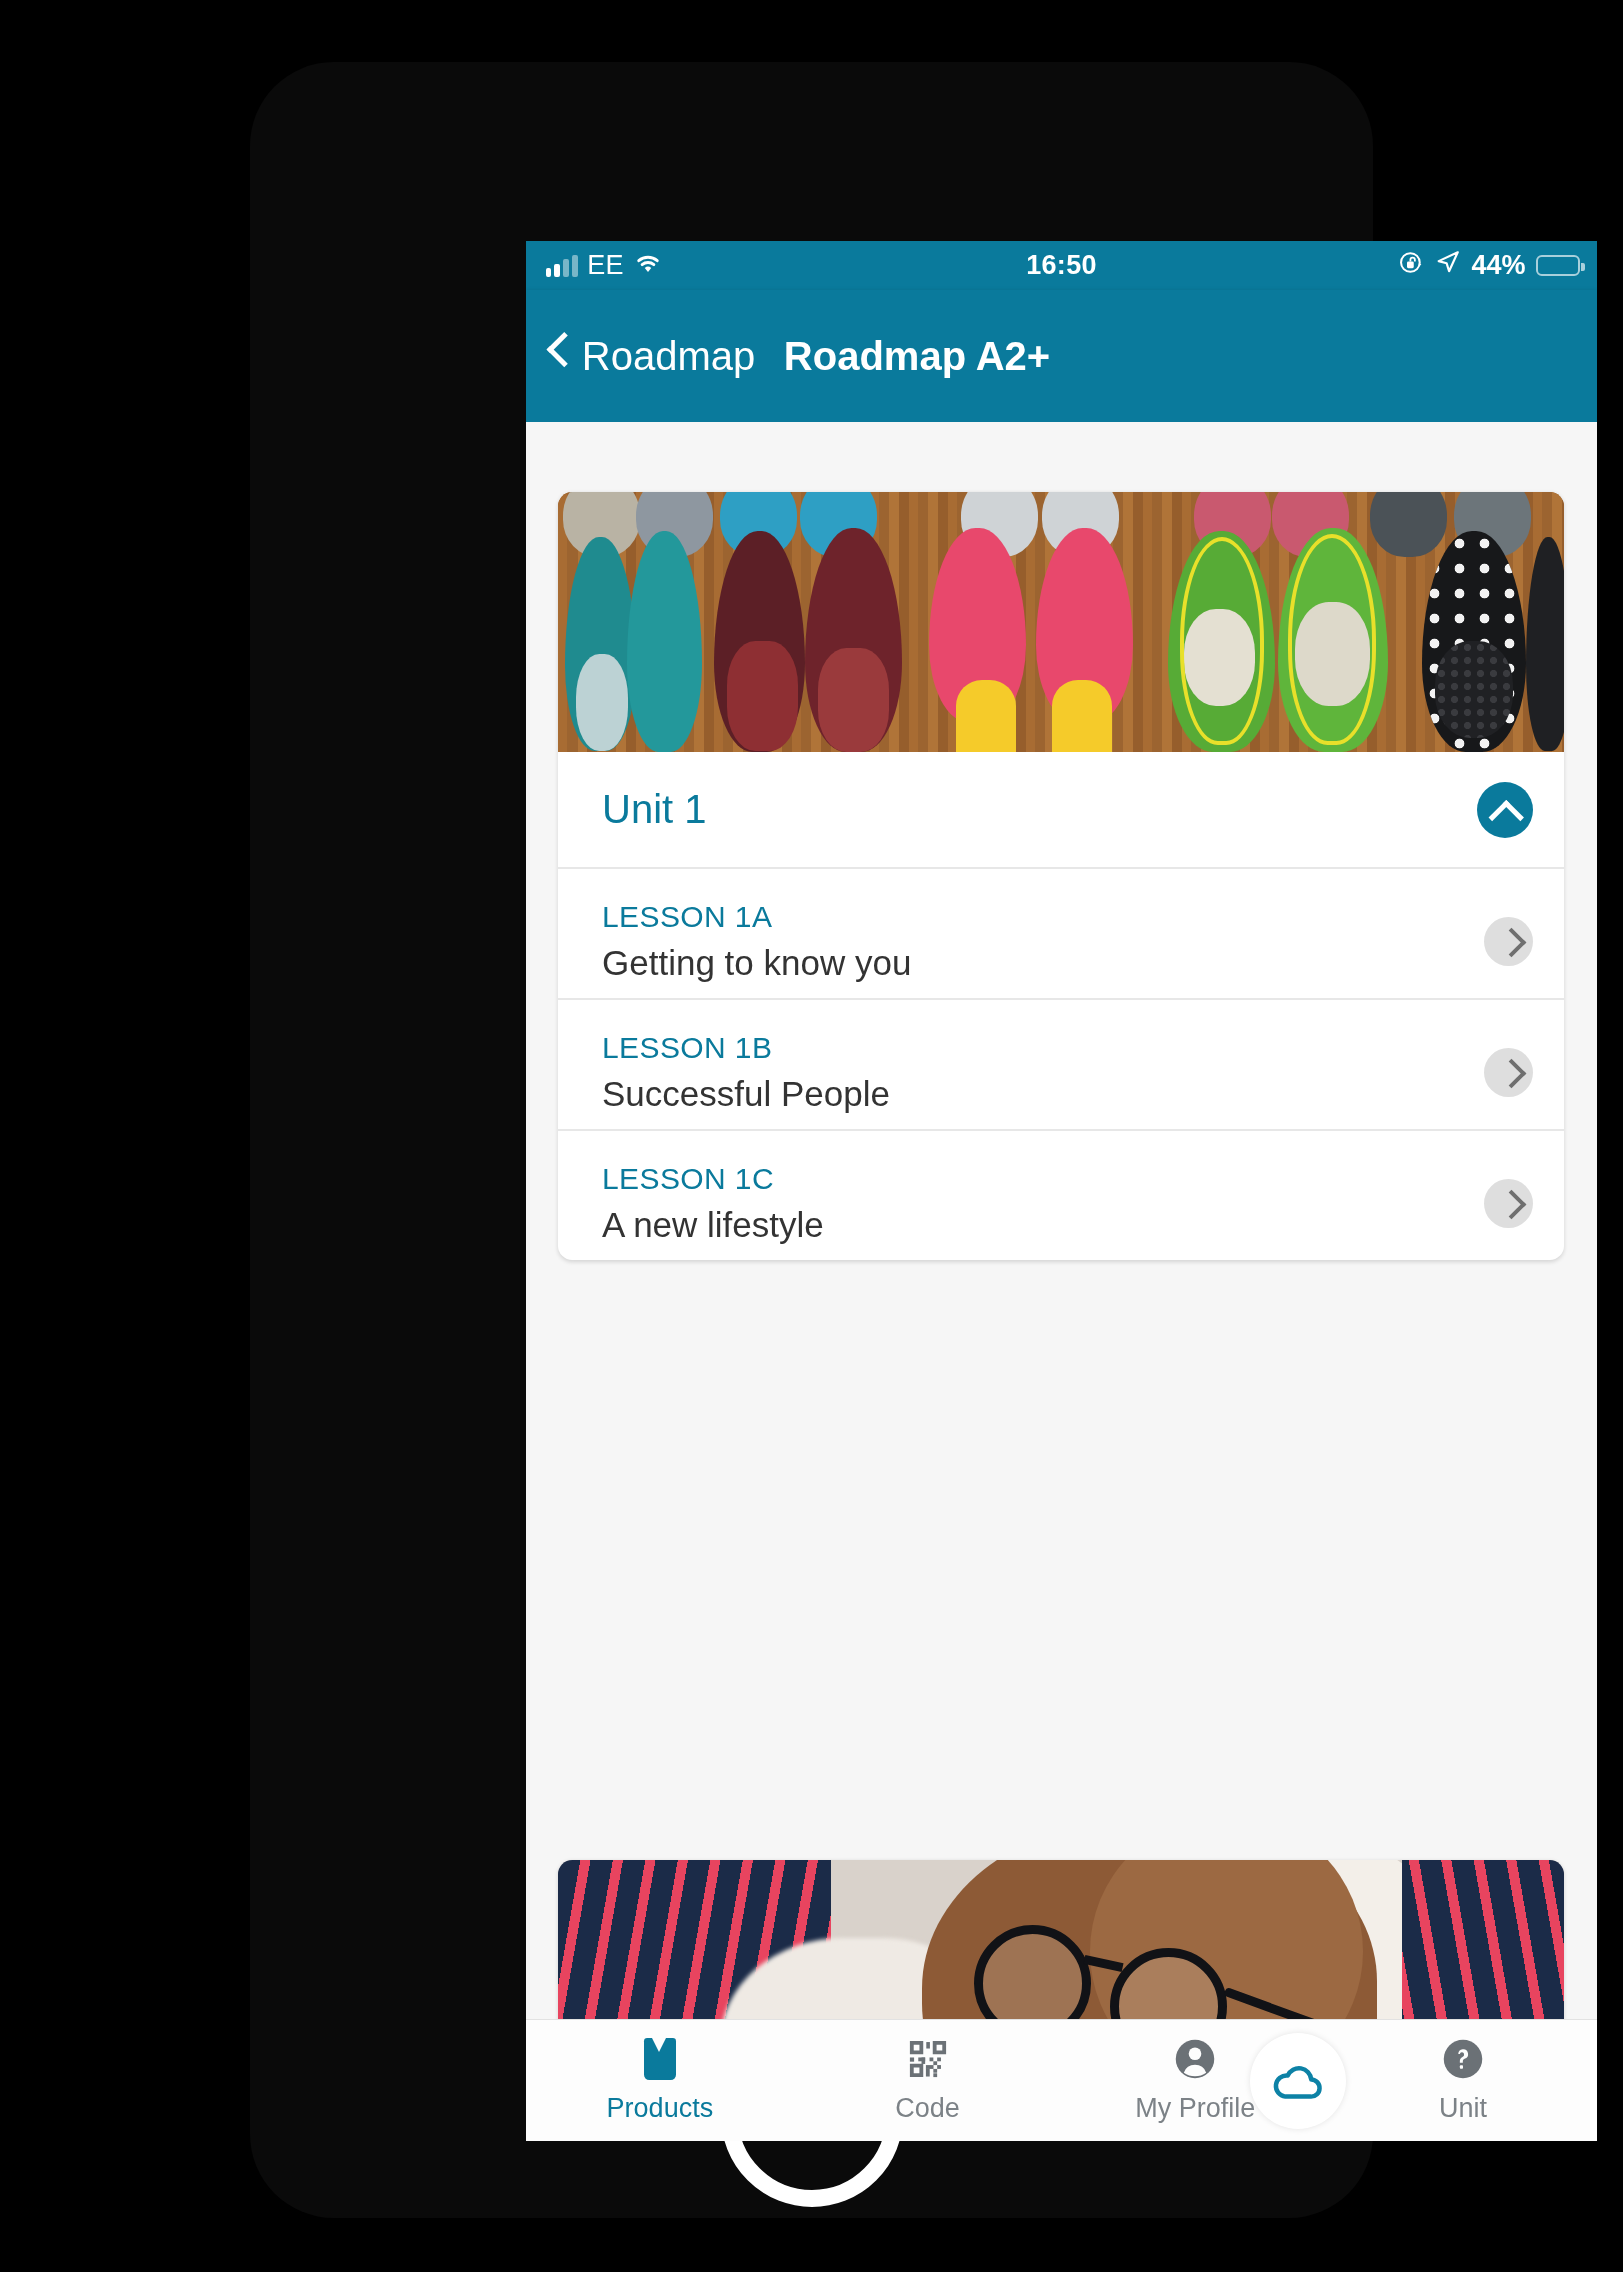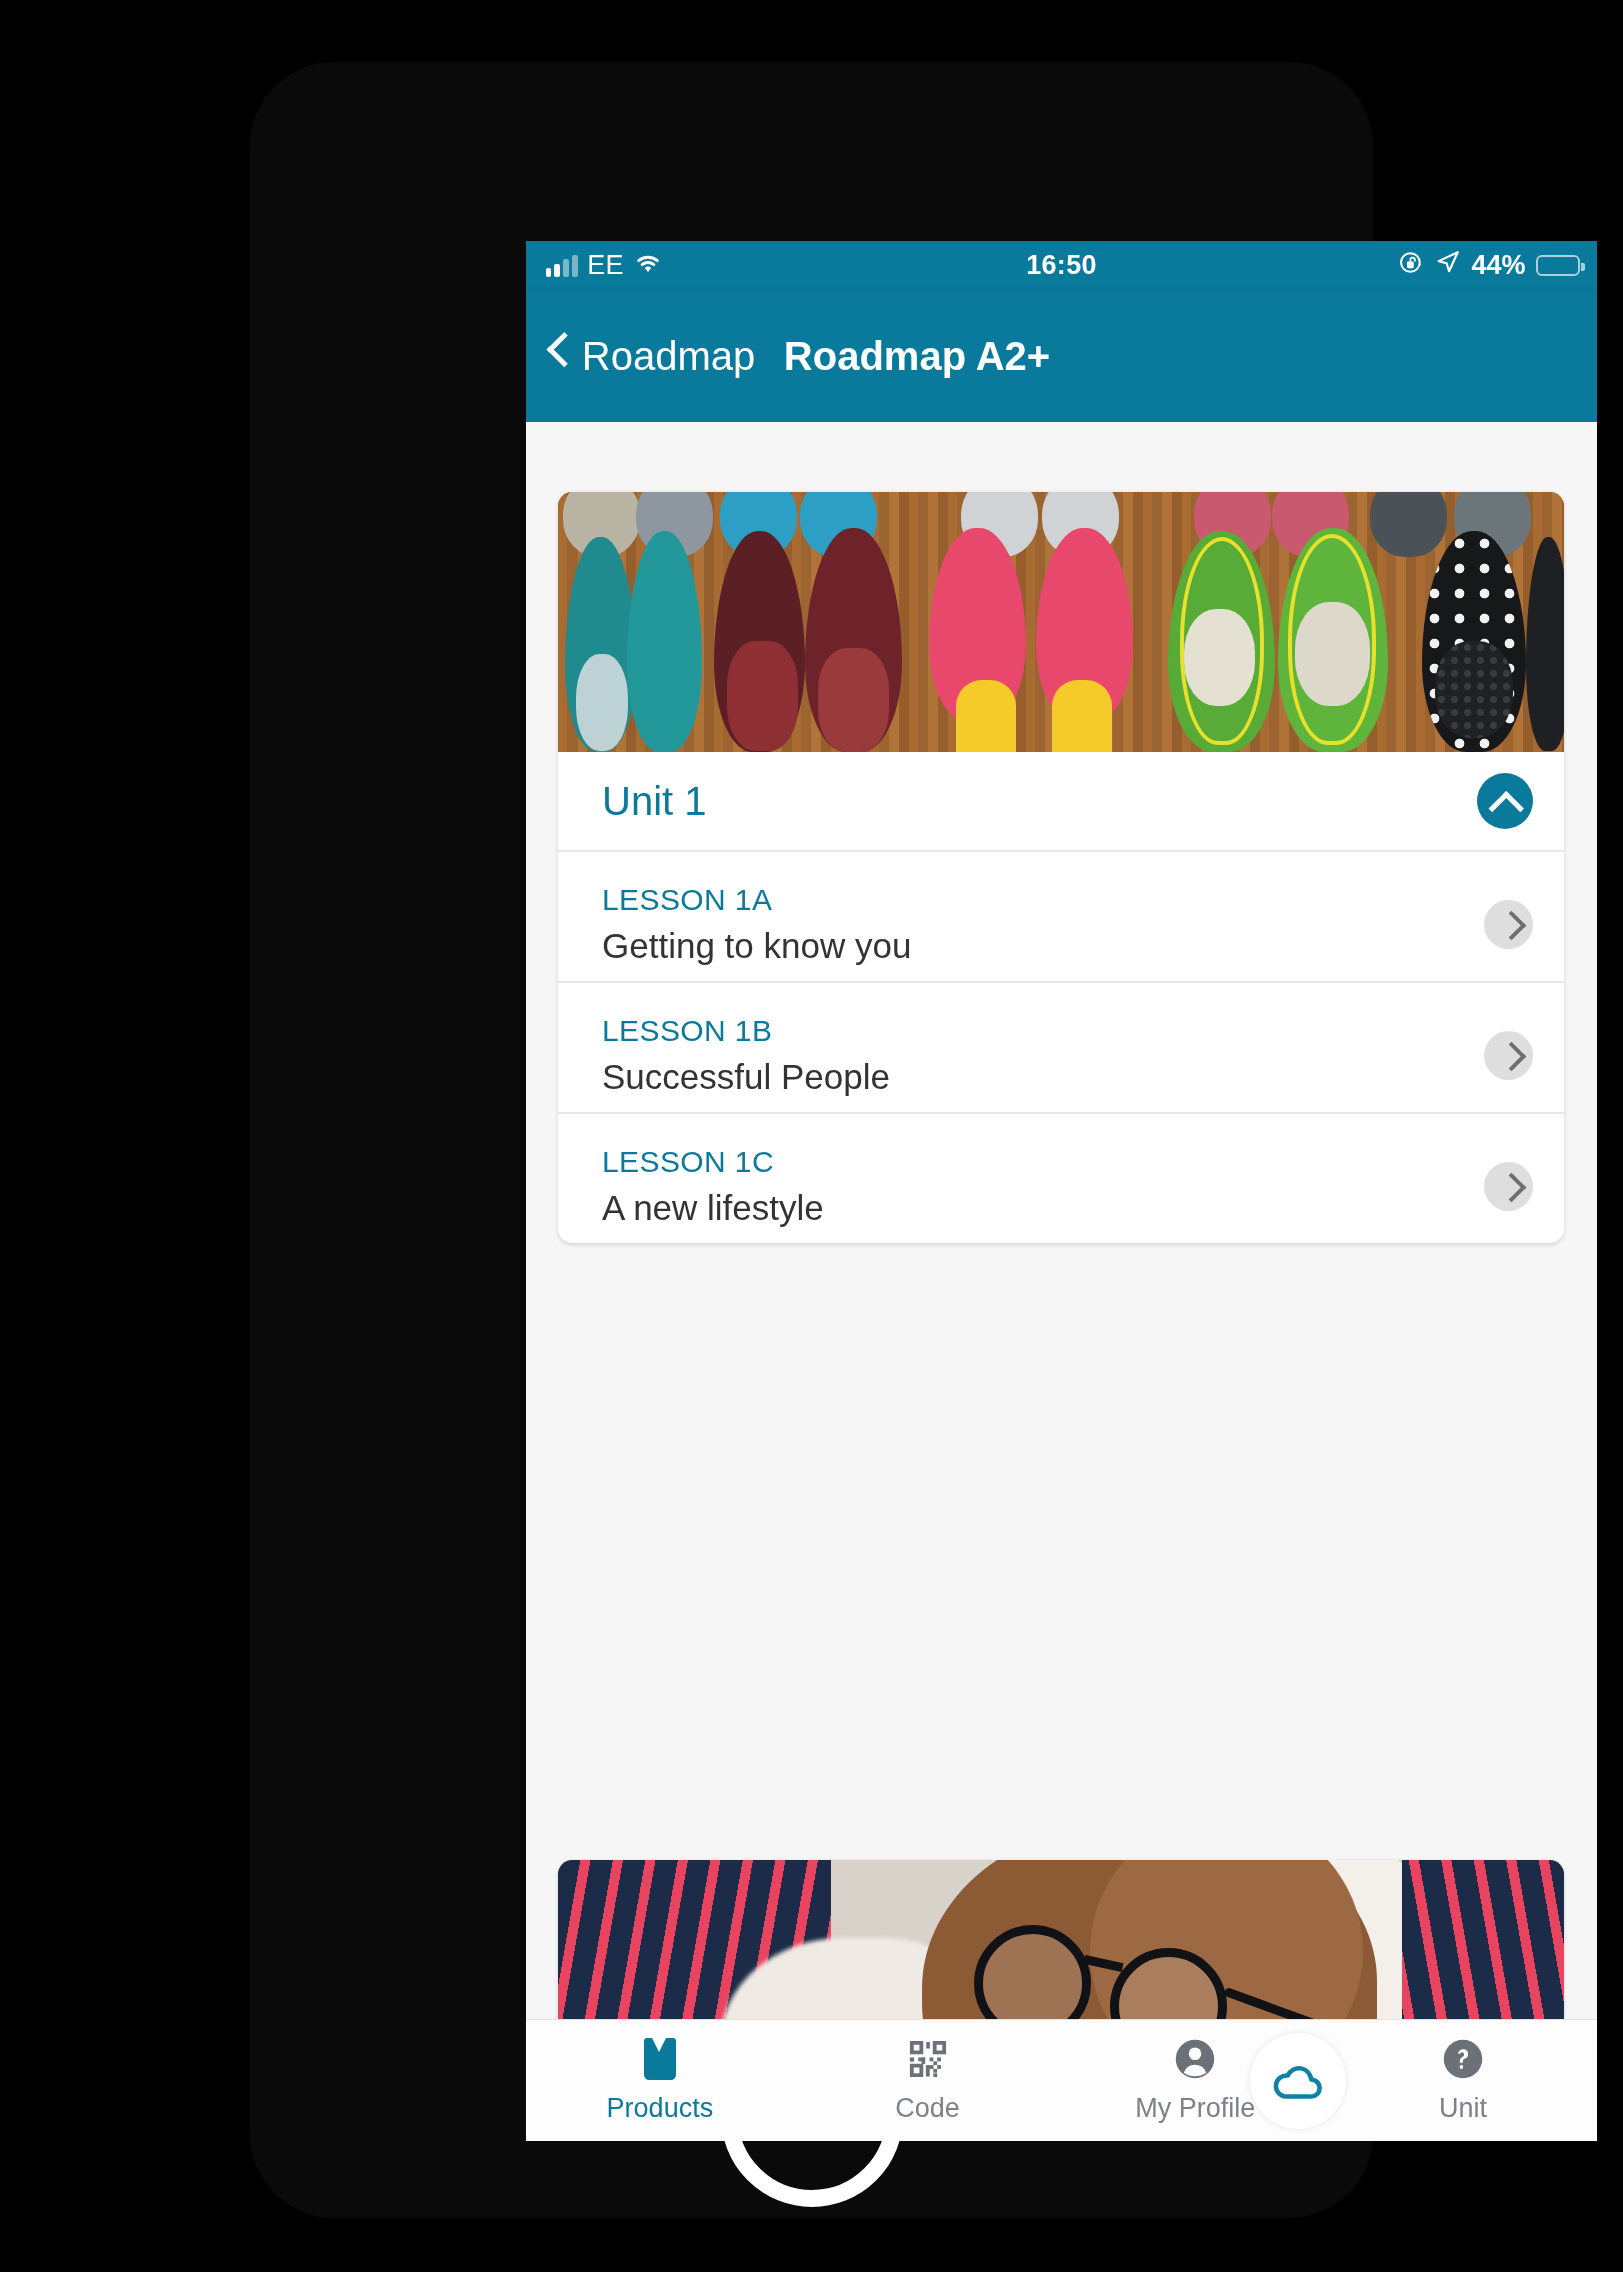--- a/index.html
+++ b/index.html
@@ -183,21 +183,21 @@
   .shoe-col { position: absolute; top: 0; bottom: 0; }
   .sh { position: absolute; border-radius: 48% 48% 42% 42% / 60% 60% 40% 40%; }
 
   
   .toprow { position:absolute; left:0; right:0; top:0; height: 70px; }
   .tr { position:absolute; top:-18px; width: 77px; height: 83px;
         border-radius: 50% 50% 45% 45%; }
 
   
   .unit-head {
-    height: 98px;
+    height: 115px;
     display: flex;
     align-items: center;
     justify-content: space-between;
     padding: 0 31px 0 44px;
     box-sizing: border-box;
     cursor: pointer;
   }
   .unit-title { color: #0a7a9c; font-size: 40px; }
   .collapse-btn {
     width: 56px; height: 56px;

